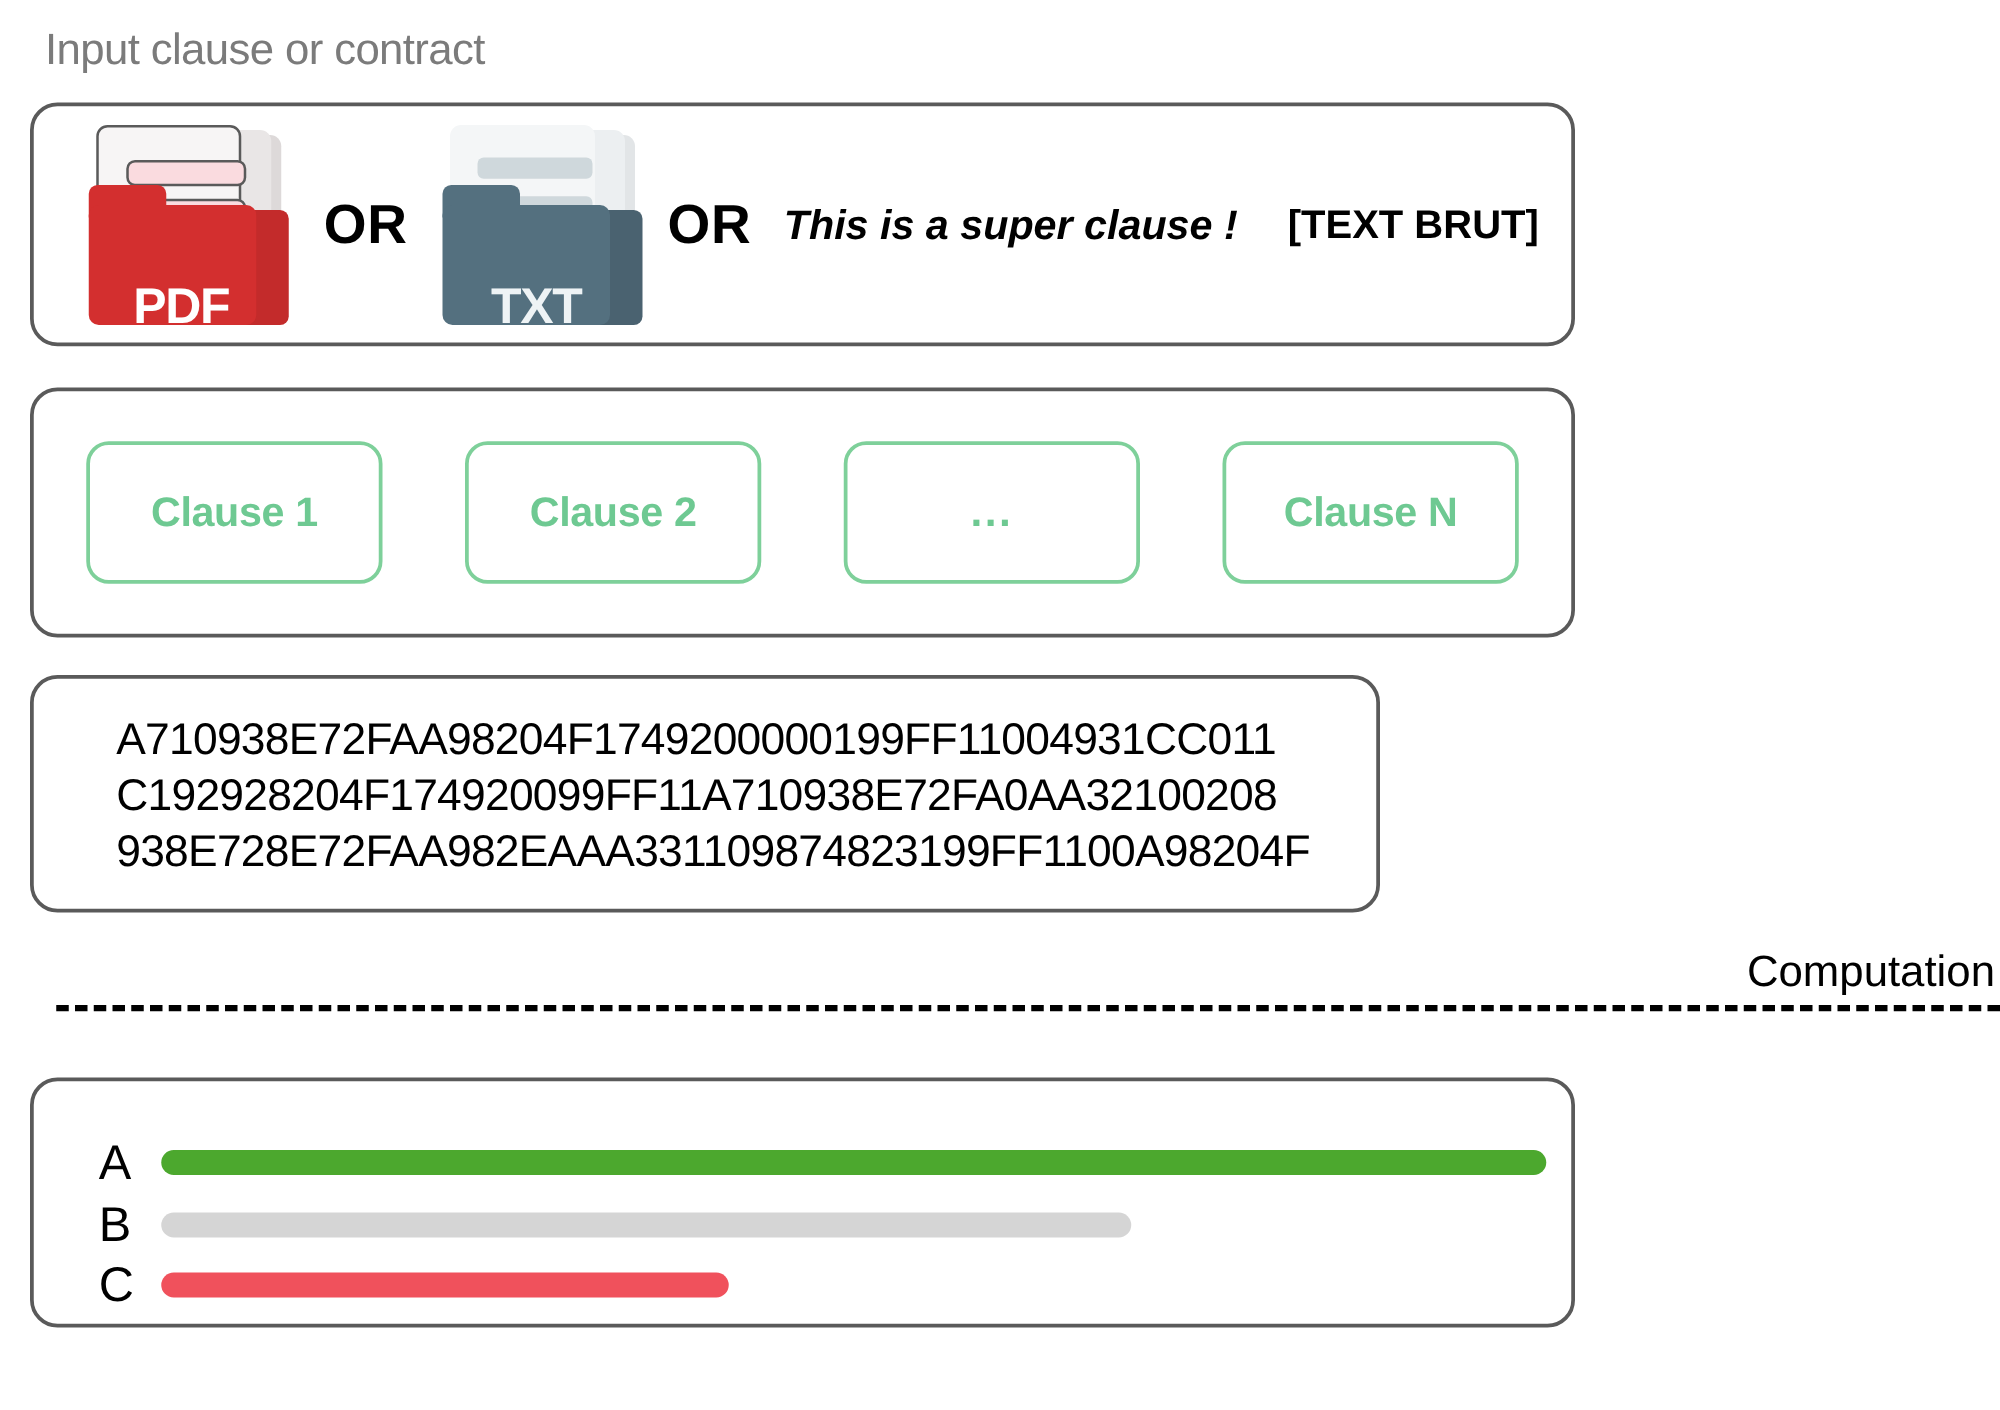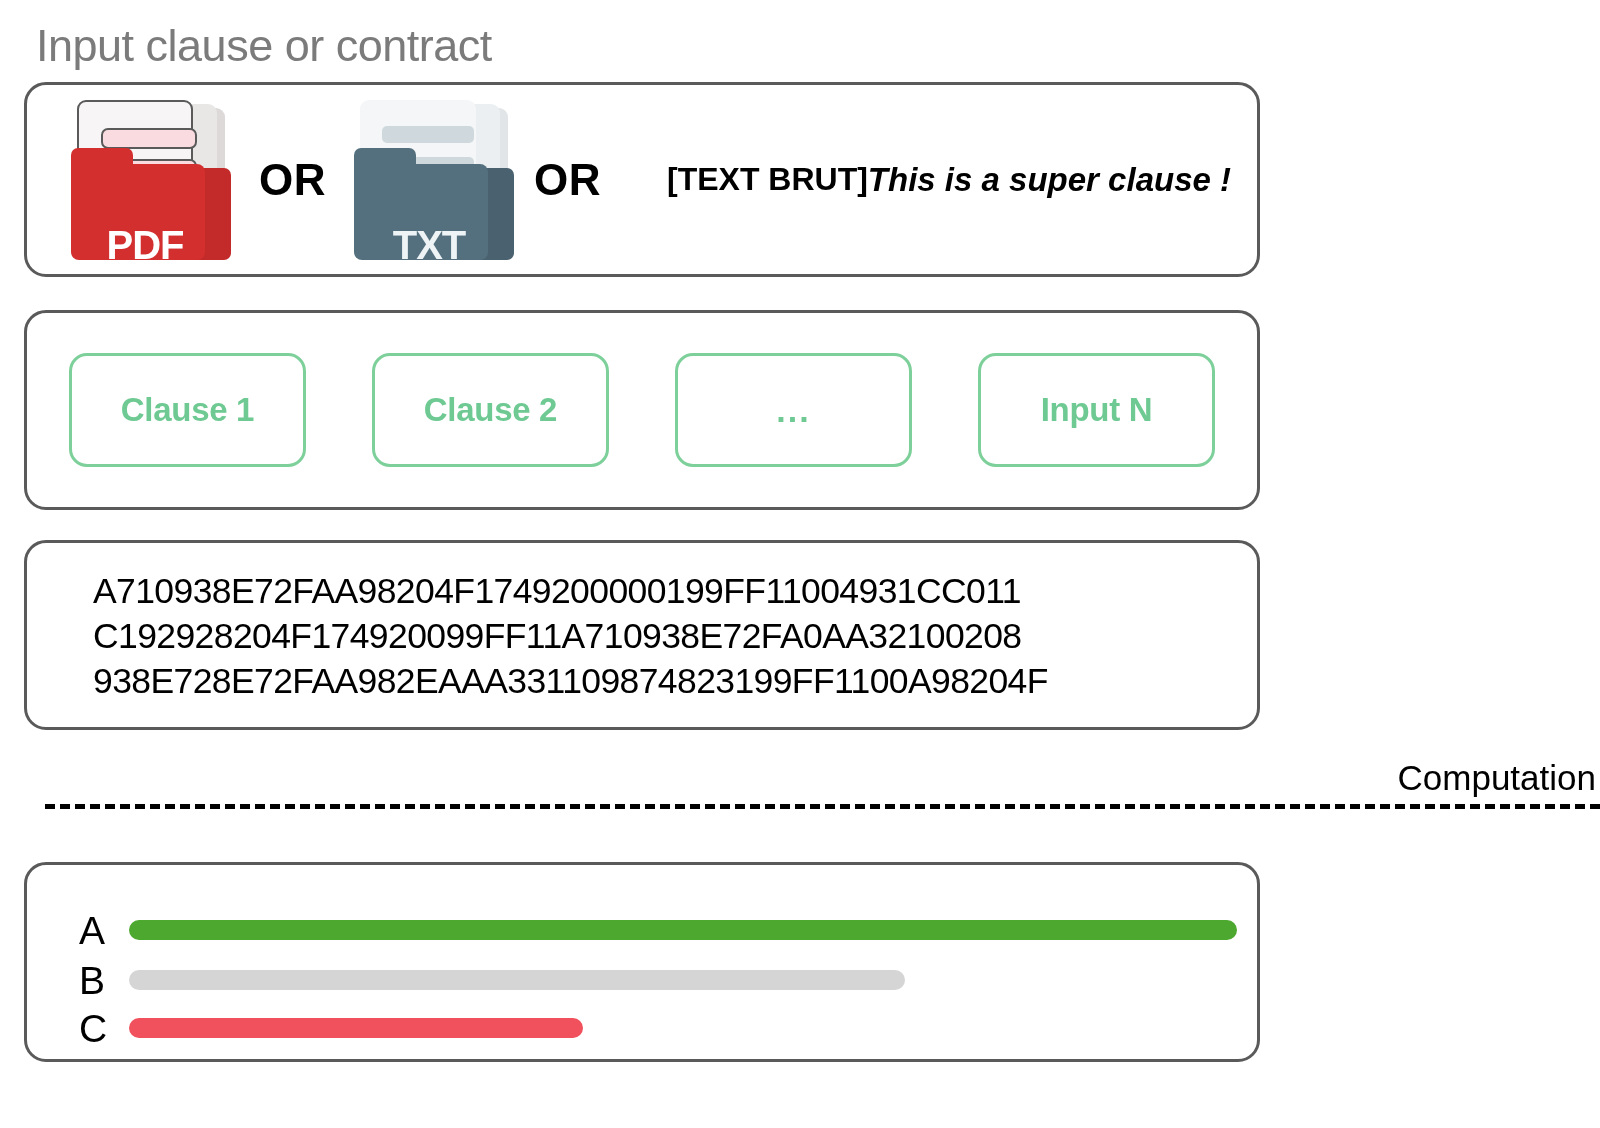--- a/index.html
+++ b/index.html
@@ -22,21 +22,21 @@
     border: 3px solid #5a5a5a;
     border-radius: 22px;
     background: #ffffff;
   }
 
   
   #input-title {
     position: absolute;
     left: 36px;
     top: 20px;
-    font-size: 45px;
+    font-size: 35px;
     color: #7b7b7b;
     letter-spacing: -0.5px;
     white-space: nowrap;
   }
 
   
   #input-panel {
     left: 24px;
     top: 82px;
     width: 1236px;
@@ -167,21 +167,21 @@
     font-weight: bold;
     color: #6ec992;
     letter-spacing: -0.3px;
   }
   .clause-chip.ellipsis { font-size: 34px; letter-spacing: 2px; }
 
   
   #hash-panel {
     left: 24px;
     top: 540px;
-    width: 1236px;
+    width: 1080px;
     height: 190px;
   }
   #hash-lines {
     position: absolute;
     left: 66px;
     top: 26px;
     font-size: 35.5px;
     line-height: 45px;
     color: #000;
     letter-spacing: -0.6px;
@@ -277,31 +277,31 @@
         <div class="txt-line l3"></div>
       </div>
       <div class="folder-back"></div>
       <div class="folder-tab"></div>
       <div class="folder"></div>
       <div class="folder-label">TXT</div>
     </div>
 
     <div class="or-word" style="margin:0 26px 0 24px;">OR</div>
 
+    <div id="sample-clause">This is a super clause !</div>
     <div id="text-brut-tag" style="margin-left:40px;">[TEXT BRUT]</div>
-    <div id="sample-clause">This is a super clause !</div>
   </div>
 </div>
 
 <div class="panel" id="clause-panel">
   <div id="clause-row">
     <div class="clause-chip">Clause 1</div>
     <div class="clause-chip">Clause 2</div>
     <div class="clause-chip ellipsis">...</div>
-    <div class="clause-chip">Input N</div>
+    <div class="clause-chip">Clause N</div>
   </div>
 </div>
 
 <div class="panel" id="hash-panel">
   <div id="hash-lines">
     <div>A710938E72FAA98204F1749200000199FF11004931CC011</div>
     <div>C192928204F174920099FF11A710938E72FA0AA32100208</div>
     <div>938E728E72FAA982EAAA331109874823199FF1100A98204F</div>
   </div>
 </div>

